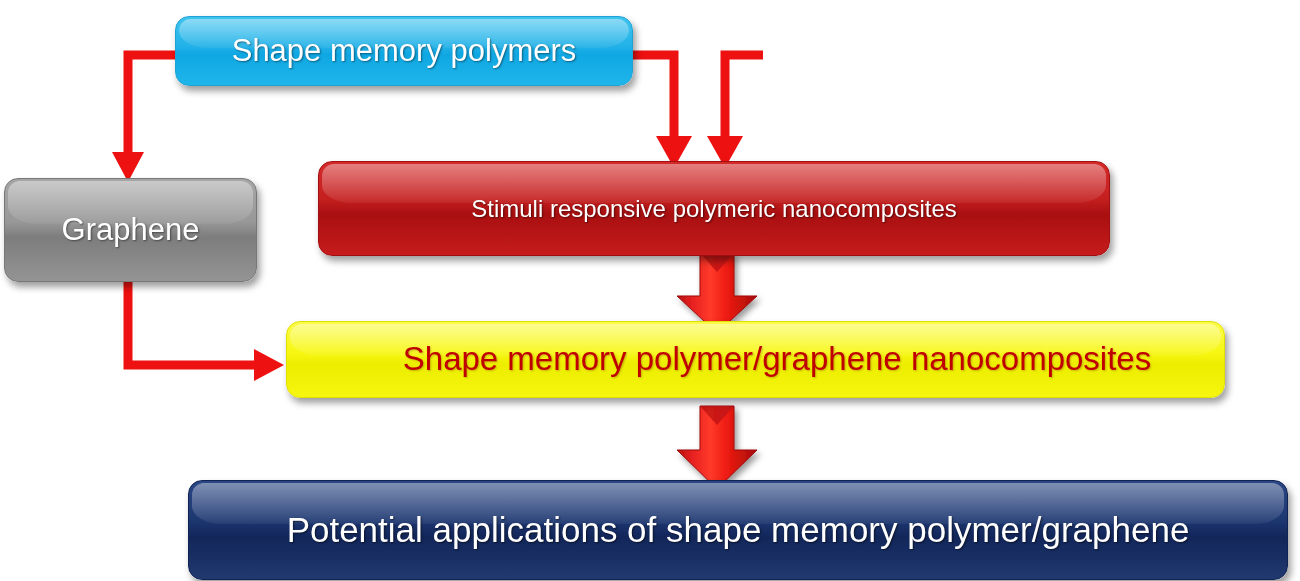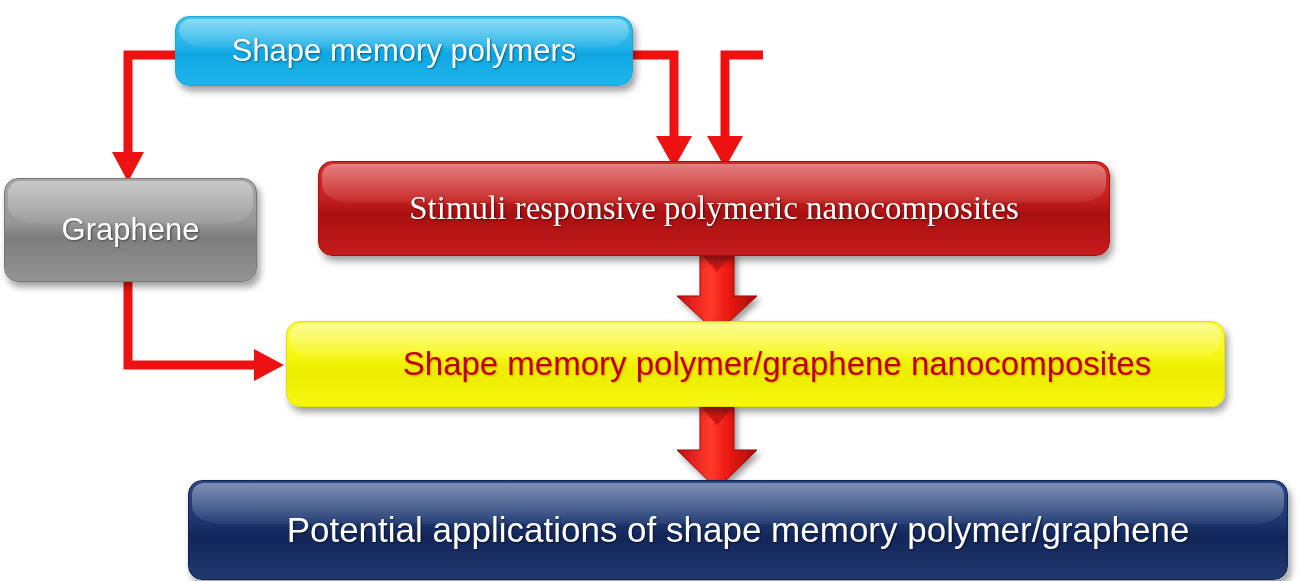--- a/index.html
+++ b/index.html
@@ -85,27 +85,26 @@
     color: #ffffff;
     font-size: 31px;
     text-shadow: 1px 1px 2px rgba(0,0,0,0.45);
   }
   
   #node-stimuli {
     left: 318px; top: 151px; width: 792px; height: 95px;
     background: linear-gradient(to bottom, #d42a2a 0%, #c41f1f 40%, #a90f10 56%, #c61c1c 100%);
     border: 1px solid #a30f10;
     color: #ffffff;
-    font-size: 33px;
+    font-size: 24px;
     text-shadow: 1px 1px 2px rgba(0,0,0,0.5);
-    font-family: Liberation Serif, serif;
   }
   
   #node-smpg {
-    left: 286px; top: 311px; width: 939px; height: 86px;
+    left: 286px; top: 311px; width: 939px; height: 77px;
     background: linear-gradient(to bottom, #fbfb4a 0%, #f7f713 40%, #eded00 57%, #f6f60f 100%);
     border: 1px solid #e0e000;
     color: #c00000;
     font-size: 33px;
     text-shadow: 1px 1px 2px rgba(120,60,0,0.35);
     padding-left: 43px;
   }
   
   #node-potential {
     left: 188px; top: 470px; width: 1100px; height: 100px;

